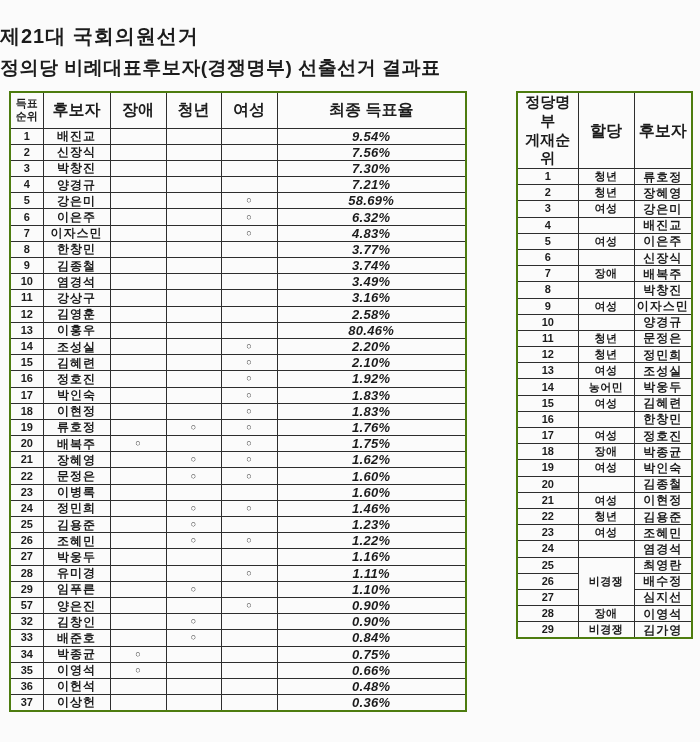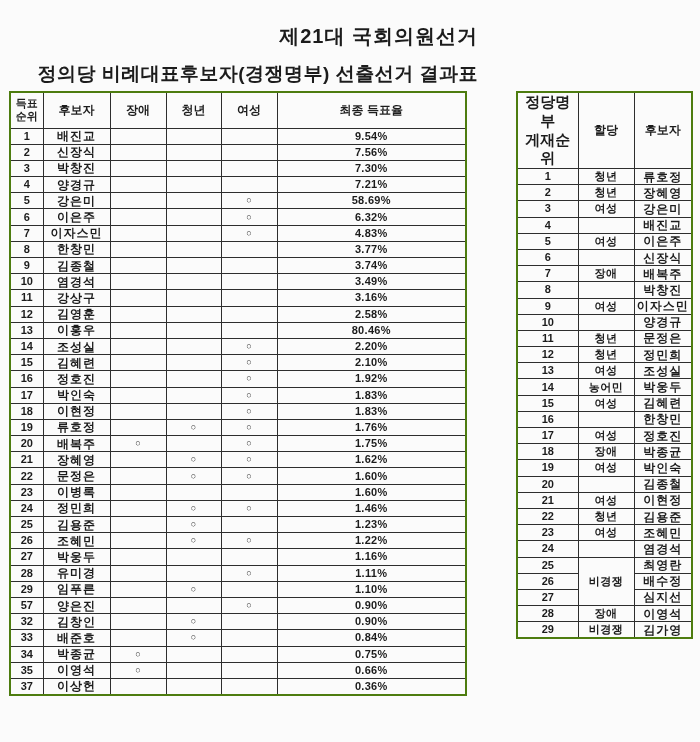--- a/index.html
+++ b/index.html
@@ -9,47 +9,47 @@
     font-family:"Liberation Sans","DejaVu Sans",sans-serif;
     color:#1c1c1c;
     -webkit-font-smoothing:antialiased;
   }
   .page{
     position:relative;width:700px;height:742px;
     background:#fbfbfb;overflow:hidden;
   }
   .title-wrap{
     position:absolute;left:0;top:22px;width:478px;
-    text-align:right;font-weight:700;line-height:1.45;
+    text-align:left;font-weight:700;line-height:1.45;
   }
   .title-line1{font-size:20px;letter-spacing:1px;}
-  .title-line2{font-size:19px;letter-spacing:0.5px;margin-top:9px;}
+  .title-line2{font-size:19px;letter-spacing:0.5px;margin-top:3px;}
 
   table{
     border-collapse:collapse;table-layout:fixed;
     position:absolute;background:transparent;
   }
   table.vote-table{left:9px;top:91px;}
   table.list-table{left:516px;top:91px;}
   th,td{
     border:1px solid #2e2e2e;
     padding:0;margin:0;
     text-align:center;vertical-align:middle;
     overflow:hidden;white-space:nowrap;
   }
   table{border:2px solid #4d7c0f;}
   thead tr{height:36px;}
   tbody tr{height:16.2px;}
   th{
-    font-size:12px;font-weight:700;
+    font-size:16px;font-weight:700;
     white-space:pre-line;line-height:1.25;
   }
   td{font-size:11px;font-weight:700;line-height:1;}
   td.c-name{font-size:12px;letter-spacing:1px;}
-  td.c-rate{font-size:11px;letter-spacing:0.3px;}
+  td.c-rate{font-size:13px;letter-spacing:0.3px;font-style:italic;}
   td.c-mark{font-size:9px;font-weight:400;color:#333;}
   td.c-order{font-size:11px;}
   td.c-quota{font-size:11px;letter-spacing:0.5px;}
 </style>
 </head>
 <body>
 
 <div class="page">
 
   <div class="title-wrap">
@@ -344,20 +344,28 @@
         </tr>
         <tr>
           <td class="c-order">35</td>
           <td class="c-name">이영석</td>
           <td class="c-mark">○</td>
           <td class="c-mark"></td>
           <td class="c-mark"></td>
           <td class="c-rate">0.66%</td>
         </tr>
         <tr>
+          <td class="c-order">36</td>
+          <td class="c-name">이헌석</td>
+          <td class="c-mark"></td>
+          <td class="c-mark"></td>
+          <td class="c-mark"></td>
+          <td class="c-rate">0.48%</td>
+        </tr>
+        <tr>
           <td class="c-order">37</td>
           <td class="c-name">이상헌</td>
           <td class="c-mark"></td>
           <td class="c-mark"></td>
           <td class="c-mark"></td>
           <td class="c-rate">0.36%</td>
         </tr>
       </tbody>
   </table>
 

